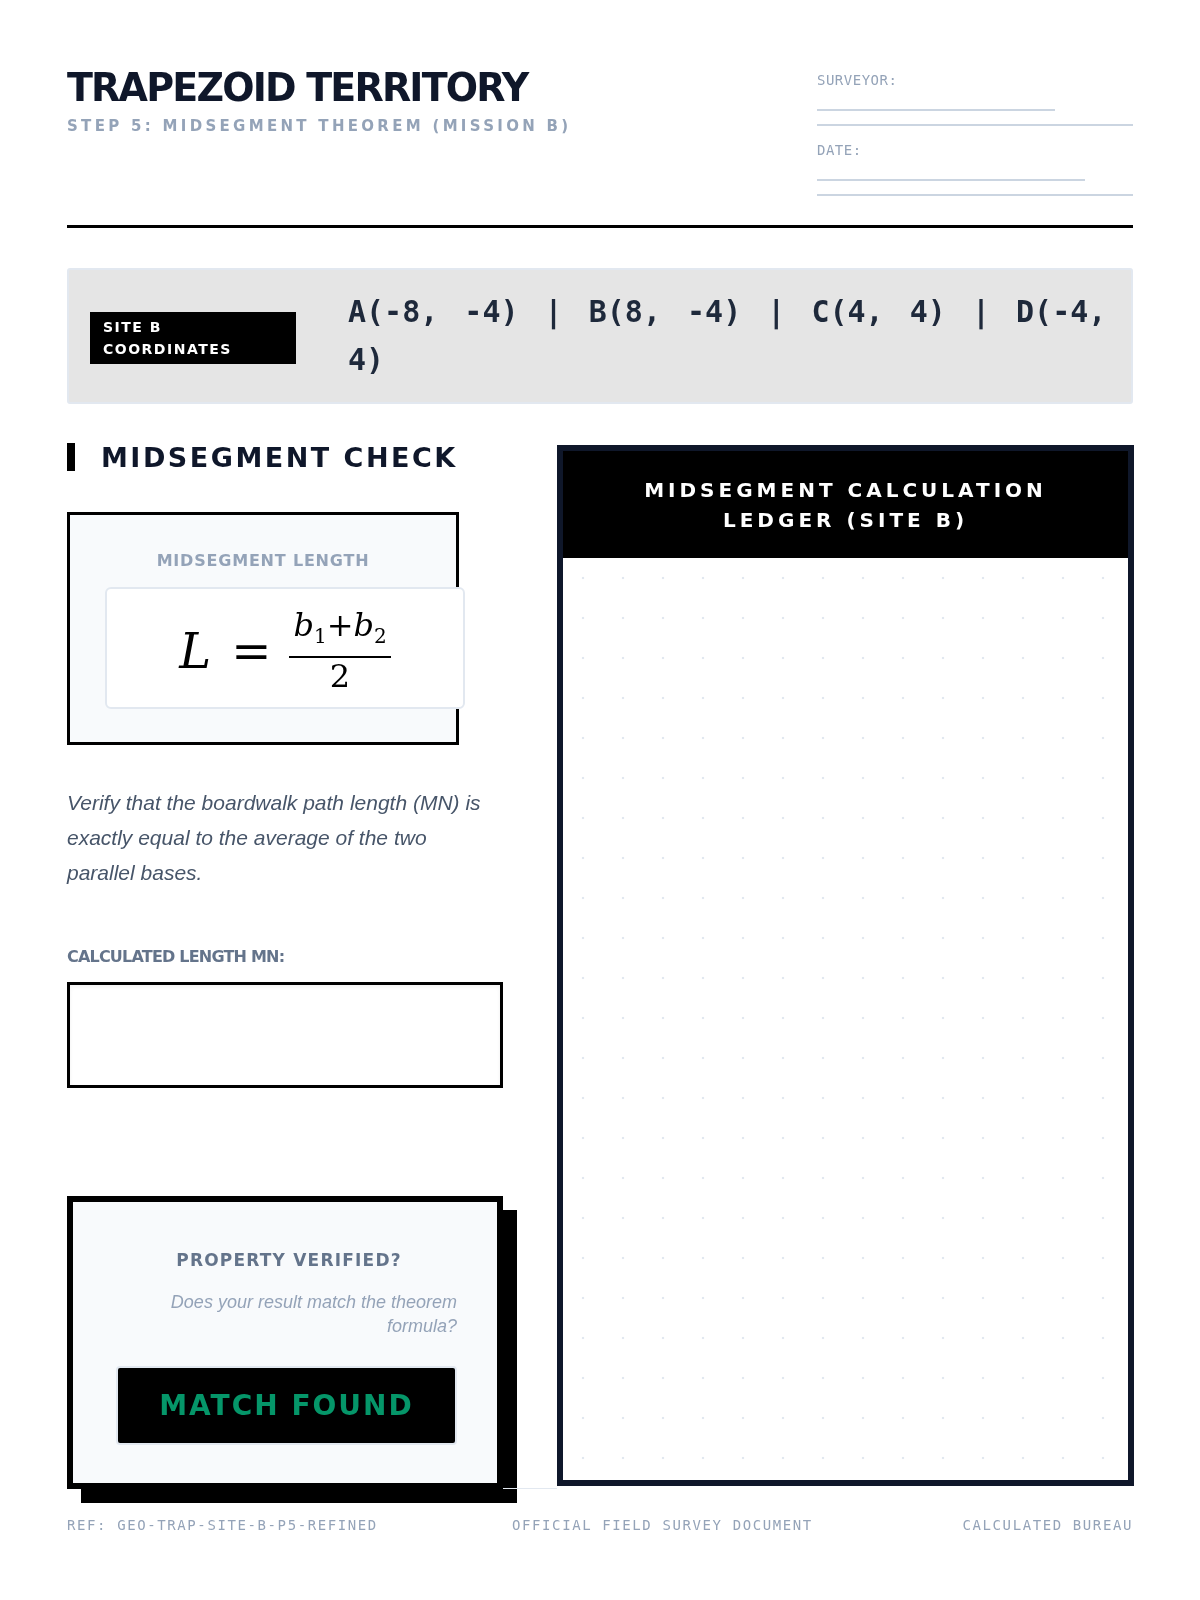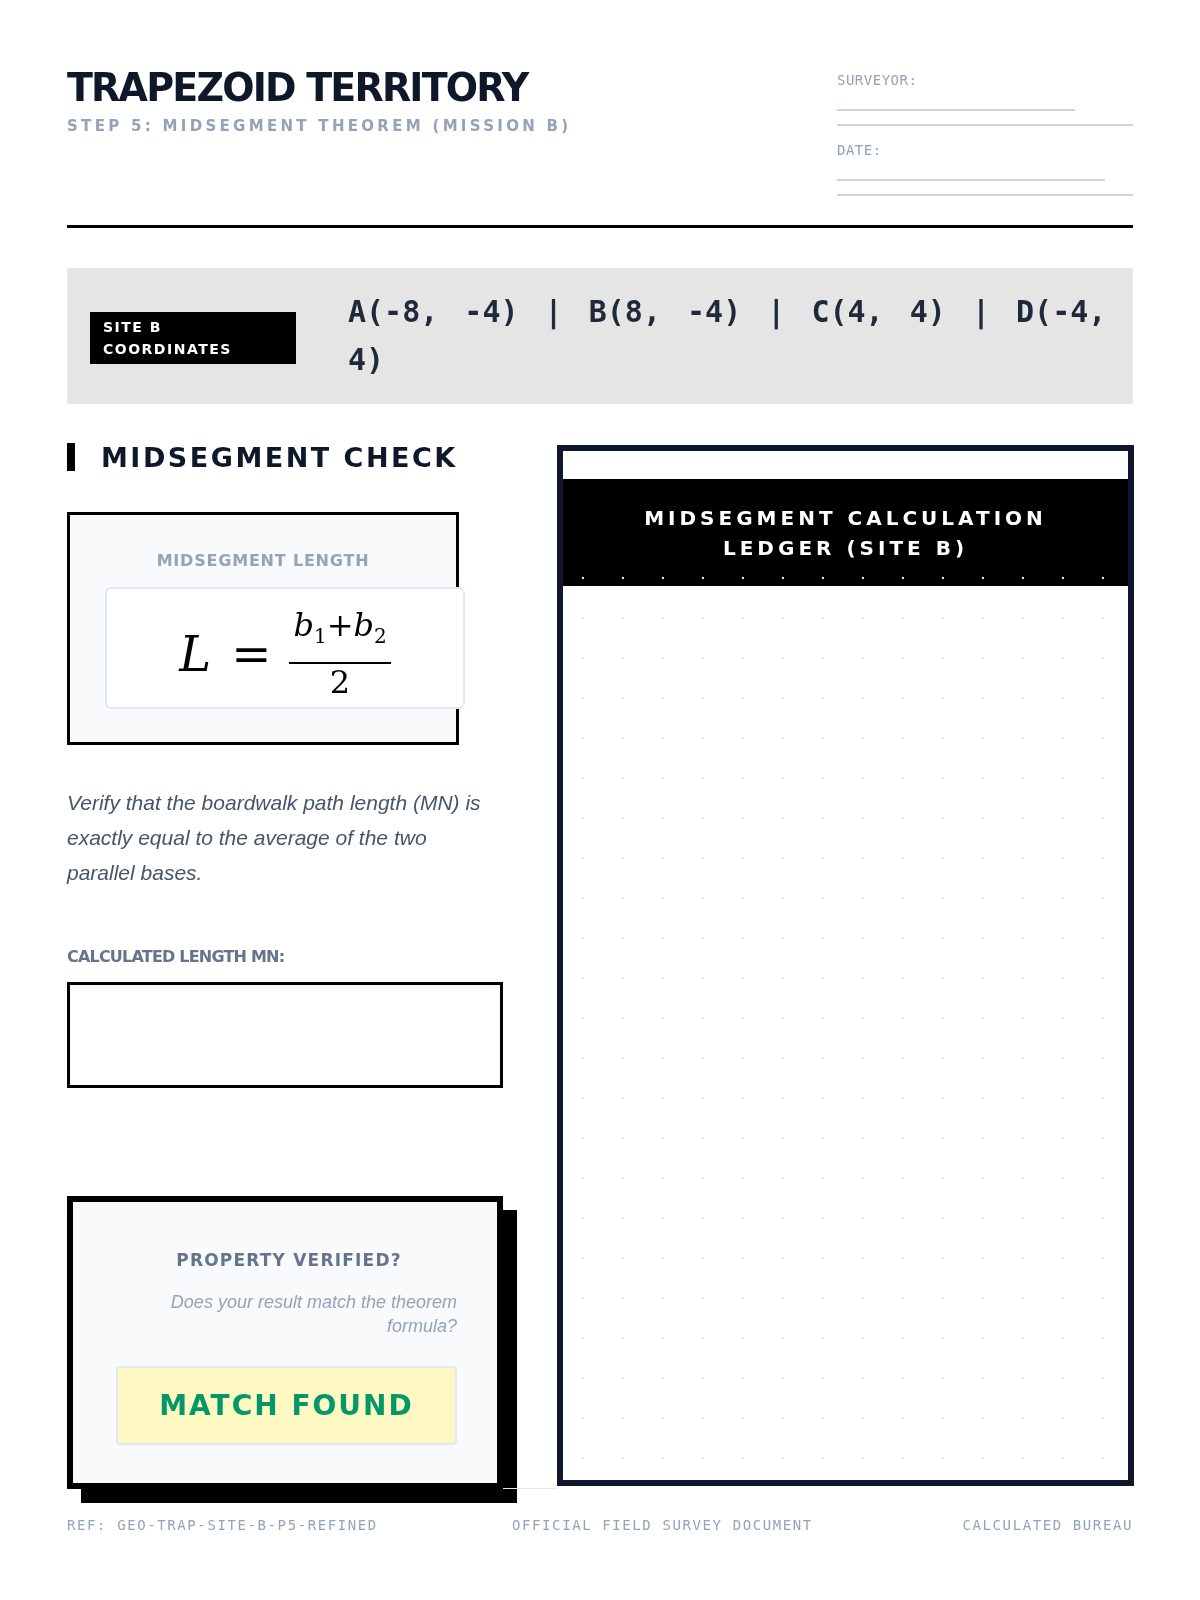--- a/index.html
+++ b/index.html
@@ -4,57 +4,57 @@
   <style>
     * { box-sizing: border-box; margin: 0; padding: 0; }
     html, body { width: 1200px; height: 1600px; background: #ffffff; }
     body { position: relative; font-family: "Liberation Sans", "DejaVu Sans", sans-serif; color: #0f172a; overflow: hidden; }
 
     .header { position: absolute; left: 67px; top: 62px; width: 1066px; height: 166px; border-bottom: 3px solid #000; }
     .title { position: absolute; left: 0; top: 2px; font-family: "DejaVu Sans", sans-serif; font-weight: 900; font-size: 38px; letter-spacing: -1.8px; color: #0f172a; white-space: nowrap; transform: scaleY(1.05); transform-origin: top left; }
     .subtitle { position: absolute; left: 0; top: 55px; font-family: "DejaVu Sans", sans-serif; font-weight: 700; font-size: 15px; letter-spacing: 3.3px; color: #94a3b8; white-space: nowrap; }
 
     .meta { position: absolute; left: 750px; top: 10px; width: 316px; }
-    .meta-field { position: relative; height: 70px; margin-left: 20px; }
+    .meta-field { position: relative; height: 70px; }
     .meta-label { position: absolute; left: 0; top: 0; font-family: "DejaVu Sans Mono", monospace; font-size: 14px; color: #94a3b8; letter-spacing: 0.5px; }
     .meta-underscore { position: absolute; left: 0; top: 37px; height: 2px; background: #cbd5e1; }
     .meta-rule { position: absolute; left: 0; right: 0; top: 52px; height: 2px; background: #cbd5e1; }
 
     .coords { position: absolute; left: 67px; top: 268px; width: 1066px; height: 136px; background: #e5e5e5; border: 2px solid #e2e8f0; border-radius: 3px; }
     .coords-badge { position: absolute; left: 21px; top: 42px; width: 206px; height: 52px; background: #000; color: #fff; font-family: "DejaVu Sans", sans-serif; font-weight: 700; font-size: 14px; letter-spacing: 1.5px; line-height: 22px; padding: 4px 13px; }
     .coords-text { position: absolute; left: 279px; top: 18px; width: 780px; font-family: "DejaVu Sans Mono", monospace; font-weight: 700; font-size: 30px; line-height: 48px; color: #1e293b; word-spacing: 8px; }
 
     .section-head { position: absolute; left: 67px; top: 443px; height: 28px; display: flex; align-items: center; }
     .section-bar { width: 8px; height: 28px; background: #000; margin-right: 26px; }
     .section-title { font-family: "DejaVu Sans", sans-serif; font-weight: 700; font-size: 27px; letter-spacing: 2.5px; color: #0f172a; }
 
     .formula-card { position: absolute; left: 67px; top: 512px; width: 392px; height: 233px; background: #f8fafc; border: 3px solid #000; }
     .formula-label { position: absolute; left: 0; right: 0; top: 36px; text-align: center; font-family: "DejaVu Sans", sans-serif; font-weight: 700; font-size: 16px; letter-spacing: 0.8px; color: #94a3b8; }
     .formula-box { position: absolute; left: 35px; top: 72px; width: 360px; height: 122px; background: #fff; border: 2px solid #e2e8f0; border-radius: 6px; }
     .formula { position: absolute; left: 0; right: 0; top: 18px; display: flex; justify-content: center; align-items: center; font-family: "DejaVu Serif", serif; color: #000; }
     .f-L { font-style: italic; font-size: 48px; }
     .f-eq { font-size: 48px; margin: 0 18px 0 20px; }
     .f-frac { display: inline-flex; flex-direction: column; align-items: center; }
-    .f-num { font-size: 32px; padding: 0 4px 8px; border-bottom: 2px solid #000; line-height: 36px; white-space: nowrap; }
+    .f-num { font-size: 32px; padding: 0 4px 2px; border-bottom: 2px solid #000; line-height: 36px; white-space: nowrap; }
     .f-num i { font-style: italic; }
     .f-num sub { font-size: 20px; }
     .f-den { font-size: 32px; line-height: 36px; }
 
     .instructions { position: absolute; left: 67px; top: 785px; width: 420px; font-style: italic; font-size: 21px; line-height: 35px; color: #475569; }
     .calc-label { position: absolute; left: 67px; top: 947px; font-family: "DejaVu Sans", sans-serif; font-weight: 700; font-size: 16px; letter-spacing: -0.8px; color: #64748b; }
     .calc-input { position: absolute; left: 67px; top: 982px; width: 436px; height: 106px; border: 3px solid #000; background: #fff; box-shadow: inset 0 2px 4px rgba(0,0,0,0.06); }
 
     .verify-shadow { position: absolute; left: 81px; top: 1210px; width: 436px; height: 293px; background: #000; }
     .verify-card { position: absolute; left: 67px; top: 1196px; width: 436px; height: 293px; background: #f8fafc; border: 6px solid #000; }
     .verify-title { position: absolute; left: 0; right: 0; top: 48px; text-align: center; font-family: "DejaVu Sans", sans-serif; font-weight: 700; font-size: 17px; letter-spacing: 1.2px; color: #64748b; margin-left: 8px; }
     .verify-question { position: absolute; left: 40px; right: 40px; top: 88px; text-align: right; font-style: italic; font-size: 18px; line-height: 24px; color: #94a3b8; }
-    .match-btn { position: absolute; left: 43px; top: 164px; width: 341px; height: 79px; background: #fef9c3; border: 2px solid #e2e8f0; border-radius: 4px; display: flex; align-items: center; justify-content: center; font-family: "DejaVu Sans", sans-serif; font-weight: 700; font-size: 28px; letter-spacing: 2px; color: #059669; cursor: pointer; }
+    .match-btn { position: absolute; left: 43px; top: 164px; width: 341px; height: 79px; background: #000000; border: 2px solid #e2e8f0; border-radius: 4px; display: flex; align-items: center; justify-content: center; font-family: "DejaVu Sans", sans-serif; font-weight: 700; font-size: 28px; letter-spacing: 2px; color: #059669; cursor: pointer; }
 
     .ledger { position: absolute; left: 557px; top: 445px; width: 577px; height: 1041px; border: 6px solid #0f172a; background-color: #fff; }
-    .ledger-header { position: absolute; left: 0; top: 0; right: 0; height: 107px; background: #000; display: flex; align-items: center; justify-content: center; text-align: center; margin-top: 28px; }
+    .ledger-header { position: absolute; left: 0; top: 0; right: 0; height: 107px; background: #000; display: flex; align-items: center; justify-content: center; text-align: center; }
     .ledger-title { font-family: "DejaVu Sans", sans-serif; font-weight: 700; font-size: 20px; line-height: 30px; letter-spacing: 4px; color: #fff; width: 500px; }
     .ledger-body { position: absolute; left: 0; right: 0; top: 107px; bottom: 0;
       background-image: radial-gradient(circle, #e2e8f0 1.3px, transparent 1.6px);
       background-size: 40px 40px; background-position: 0px 0px; }
 
     .footer-rule { position: absolute; left: 503px; top: 1488px; width: 54px; height: 1px; background: #e2e8f0; }
     .footer { position: absolute; left: 67px; top: 1517px; width: 1066px; height: 20px; font-family: "DejaVu Sans Mono", monospace; font-size: 14px; letter-spacing: 1.6px; color: #94a3b8; }
     .footer span { position: absolute; top: 0; white-space: nowrap; }
     .f-left { left: 0; }
     .f-mid { left: 445px; }

